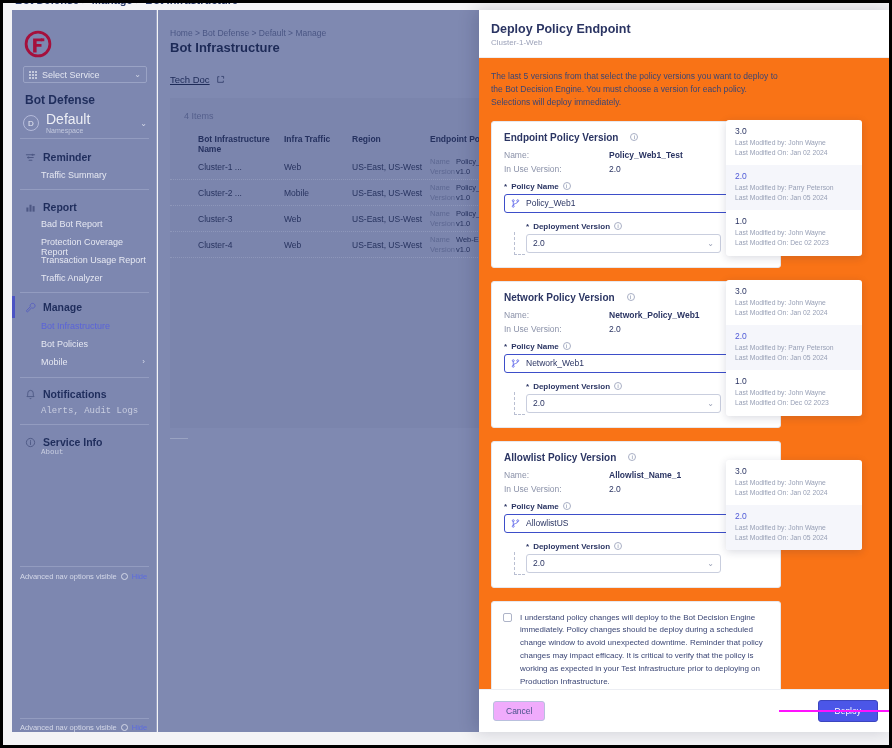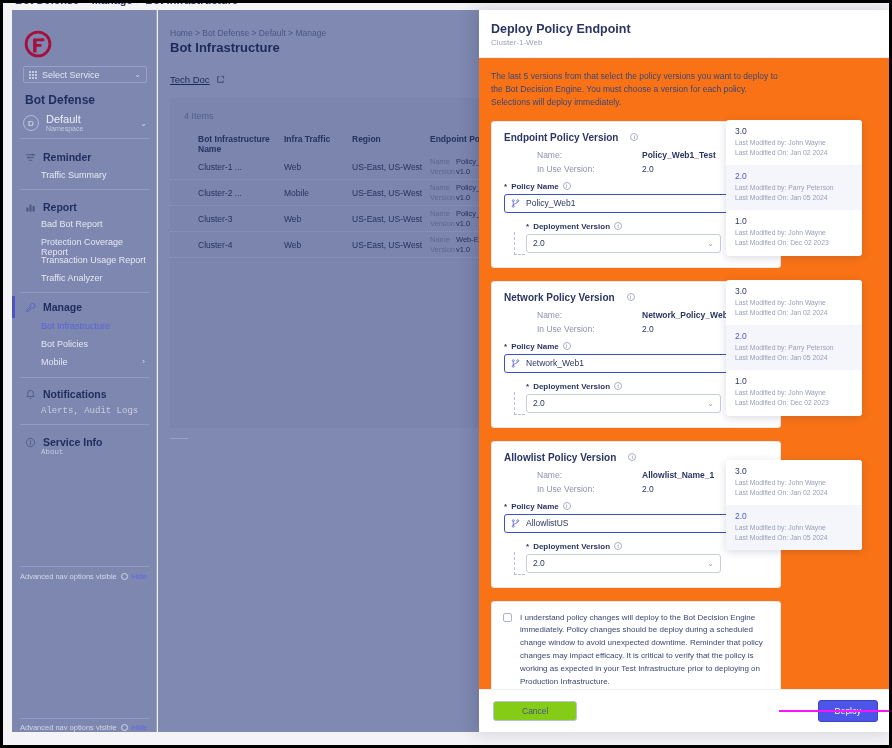--- a/index.html
+++ b/index.html
@@ -66,21 +66,21 @@
     width: 124px; height: 22px;
     display: flex; align-items: center; gap: 7px;
   }
   .ns-avatar {
     width: 16px; height: 16px; border-radius: 50%;
     border: 1px solid #b4bada;
     display: flex; align-items: center; justify-content: center;
     font-size: 8px; color: #e8eaf3;
   }
   .ns-texts { line-height: 1.15; }
-  .ns-texts .t1 { font-size: 11px; color: #eceef5; }
+  .ns-texts .t1 { font-size: 14px; color: #eceef5; }
   .ns-texts .t2 { font-size: 7px; color: #c3c9de; }
   .ns-row .chev { margin-left: auto; font-size: 8px; opacity: .8; }
 
   .sb-divider {
     position: absolute; left: 8px; width: 129px; height: 1px;
     background: #939cc0;
   }
 
   .sb-group {
     position: absolute; left: 0; width: 145px;
@@ -206,21 +206,21 @@
   .sect-title {
     font-size: 10px; font-weight: 600; color: #2b3563;
     display: flex; align-items: center; gap: 12px; margin-bottom: 7px;
   }
   .info-c {
     width: 8px; height: 8px; border: 1px solid #a9b0c5; border-radius: 50%;
     display: inline-flex; align-items: center; justify-content: center;
     font-size: 6px; color: #a9b0c5; line-height: 1;
   }
   .kv { display: flex; font-size: 8.5px; margin-bottom: 4px; }
-  .kv .k { width: 78px; color: #8b92a9; margin-left: 33px; }
+  .kv .k { width: 78px; color: #8b92a9; }
   .kv .v { color: #2b3563; font-weight: 600; padding-left: 27px; }
   .kv.plain .v { font-weight: 400; color: #2b3563; }
 
   .flabel {
     font-size: 8px; font-weight: bold; color: #2b3563;
     display: flex; align-items: center; gap: 4px; margin: 8px 0 3px 0;
   }
   .flabel .star { color: #2b3563; }
   .fselect {
     height: 19px; border: 1px solid #3d4ec9; border-radius: 3px;
@@ -264,22 +264,22 @@
   .cbox { width: 9px; height: 9px; border: 1px solid #aeb4c8; border-radius: 2px; flex: none; margin-top: 1px; background:#fff; }
   .ack p { font-size: 8px; line-height: 1.62; color: #3b4675; }
 
   .m-foot {
     position: absolute; left: 0; bottom: 0; width: 100%; height: 43px;
     background: #fff; border-top: 1px solid #eceef3;
     display: flex; align-items: center; justify-content: space-between;
     padding: 0 14px;
   }
   .btn-cancel {
-    border: 1px solid #b9c0dd; border-radius: 3px; background: #84cc16;
-    color: #49538a; font-size: 8.5px; padding: 4px 28px; text-align: center;
+    border: 1px solid #b9c0dd; border-radius: 3px; background: #f0abfc;
+    color: #49538a; font-size: 8.5px; padding: 4px 12px; text-align: center;
   }
   .btn-deploy {
     border: 1px solid #3b45bf; border-radius: 3px; background: #4b56e8;
     color: #fff; font-size: 8.5px; padding: 5px 16px;
   }
 
   .annot-line {
     position: absolute; left: 776px; top: 707px; width: 112px; height: 2px;
     background: #ff12ff; z-index: 30;
   }

